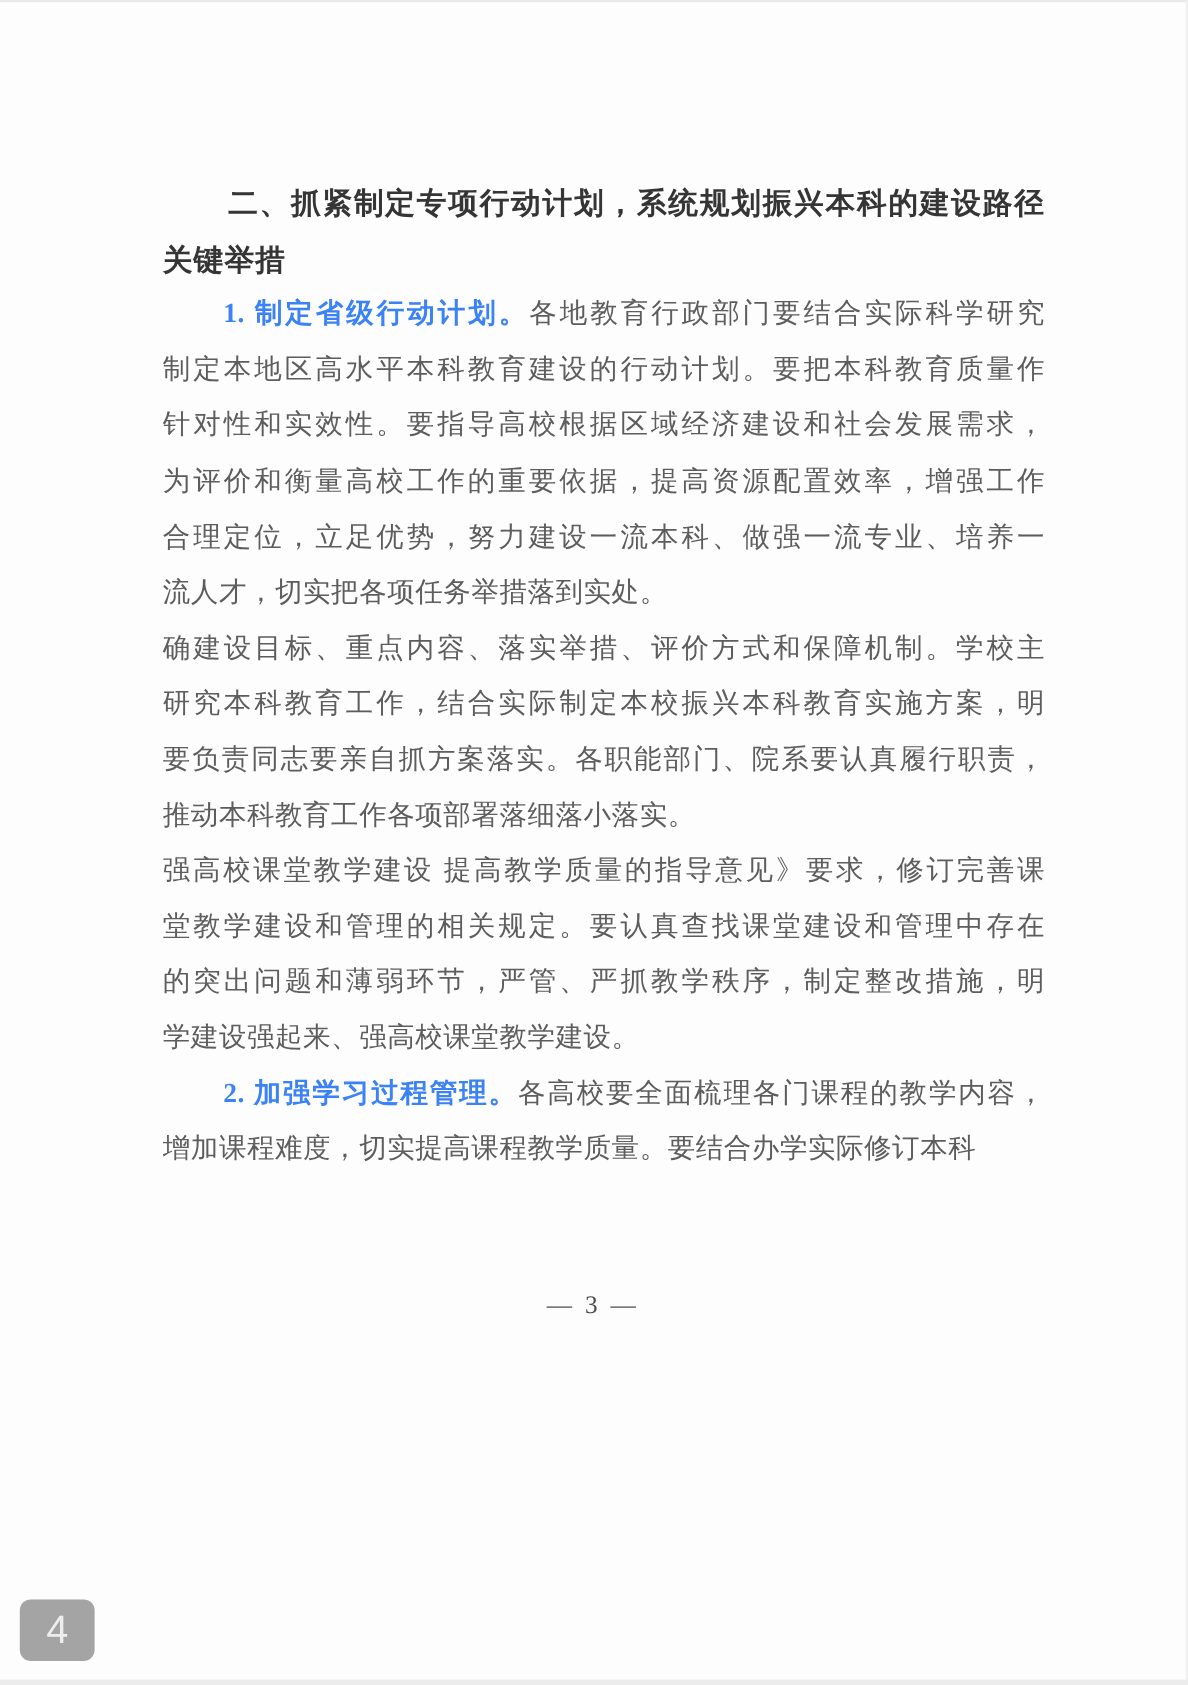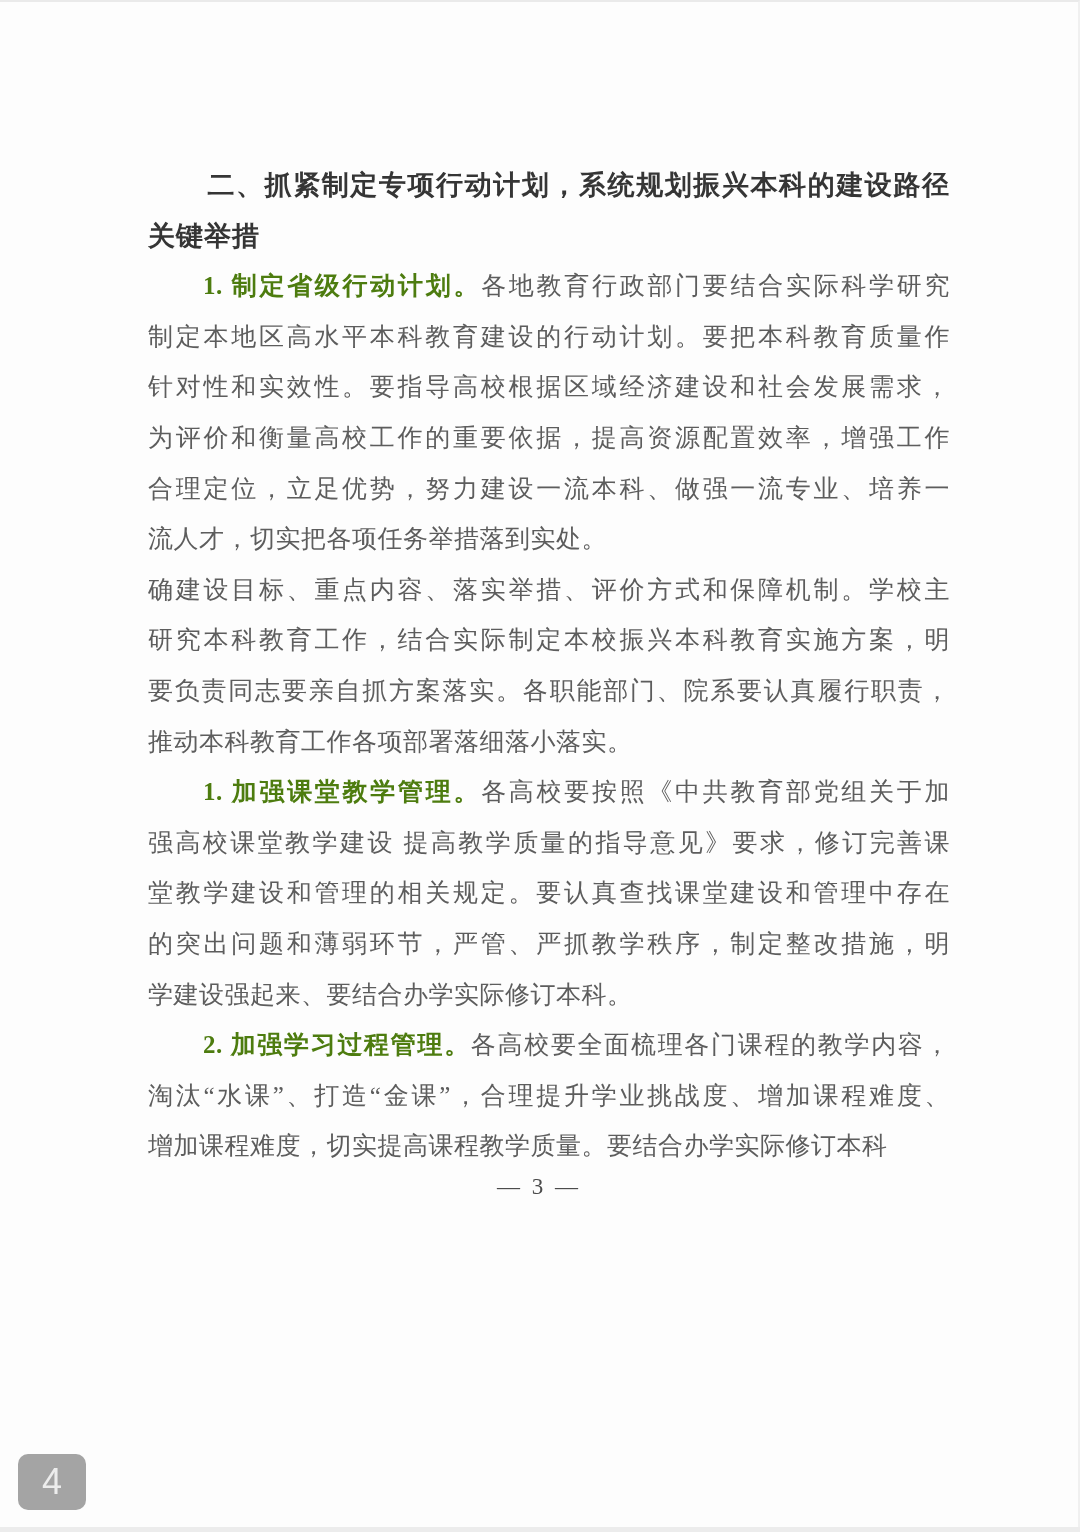--- a/index.html
+++ b/index.html
@@ -41,21 +41,21 @@
   .line.left { text-align: center; text-align-last: left; }
   .line.indent { text-indent: 2.2em; }
   .line.heading {
     font-size: 27px;
     font-weight: 700;
     color: #353535;
     letter-spacing: 1px;
   }
   .lead {
     font-weight: 700;
-    color: #4d7c0f;
+    color: #3b82f6;
   }
   .footer {
     position: absolute;
     left: 0;
     top: 1172px;
     width: 100%;
     text-align: center;
     font-size: 23px;
     color: #4c4c4c;
     letter-spacing: 3px;
@@ -95,26 +95,24 @@
       <div class="line body indent justify"><b class="lead">1. 制定省级行动计划。</b><span>各地教育行政部门要结合实际科学研究</span></div>
       <div class="line body justify"><span>制定本地区高水平本科教育建设的行动计划。要把本科教育质量作</span></div>
       <div class="line body justify"><span>针对性和实效性。要指导高校根据区域经济建设和社会发展需求，</span></div>
       <div class="line body justify"><span>为评价和衡量高校工作的重要依据，提高资源配置效率，增强工作</span></div>
       <div class="line body justify"><span>合理定位，立足优势，努力建设一流本科、做强一流专业、培养一</span></div>
       <div class="line body left"><span>流人才，切实把各项任务举措落到实处。</span></div>
       <div class="line body justify"><span>确建设目标、重点内容、落实举措、评价方式和保障机制。学校主</span></div>
       <div class="line body justify"><span>研究本科教育工作，结合实际制定本校振兴本科教育实施方案，明</span></div>
       <div class="line body justify"><span>要负责同志要亲自抓方案落实。各职能部门、院系要认真履行职责，</span></div>
       <div class="line body left"><span>推动本科教育工作各项部署落细落小落实。</span></div>
-      <div class="line body indent justify"><b class="lead">1. 加强课堂教学管理。</b><span>各高校要按照《中共教育部党组关于加</span></div>
       <div class="line body justify"><span>强高校课堂教学建设 提高教学质量的指导意见》要求，修订完善课</span></div>
       <div class="line body justify"><span>堂教学建设和管理的相关规定。要认真查找课堂建设和管理中存在</span></div>
       <div class="line body justify"><span>的突出问题和薄弱环节，严管、严抓教学秩序，制定整改措施，明</span></div>
-      <div class="line body left"><span>学建设强起来、要结合办学实际修订本科。</span></div>
+      <div class="line body left"><span>学建设强起来、强高校课堂教学建设。</span></div>
       <div class="line body indent justify"><b class="lead">2. 加强学习过程管理。</b><span>各高校要全面梳理各门课程的教学内容，</span></div>
-      <div class="line body justify"><span>淘汰“水课”、打造“金课”，合理提升学业挑战度、增加课程难度、</span></div>
       <div class="line body left"><span>增加课程难度，切实提高课程教学质量。要结合办学实际修订本科</span></div>
     </div>
   <div class="footer">— 3 —</div>
 </div>
 
 <div class="badge">4</div>
 <div class="bottom-bar"></div>
 
 </body></html>

